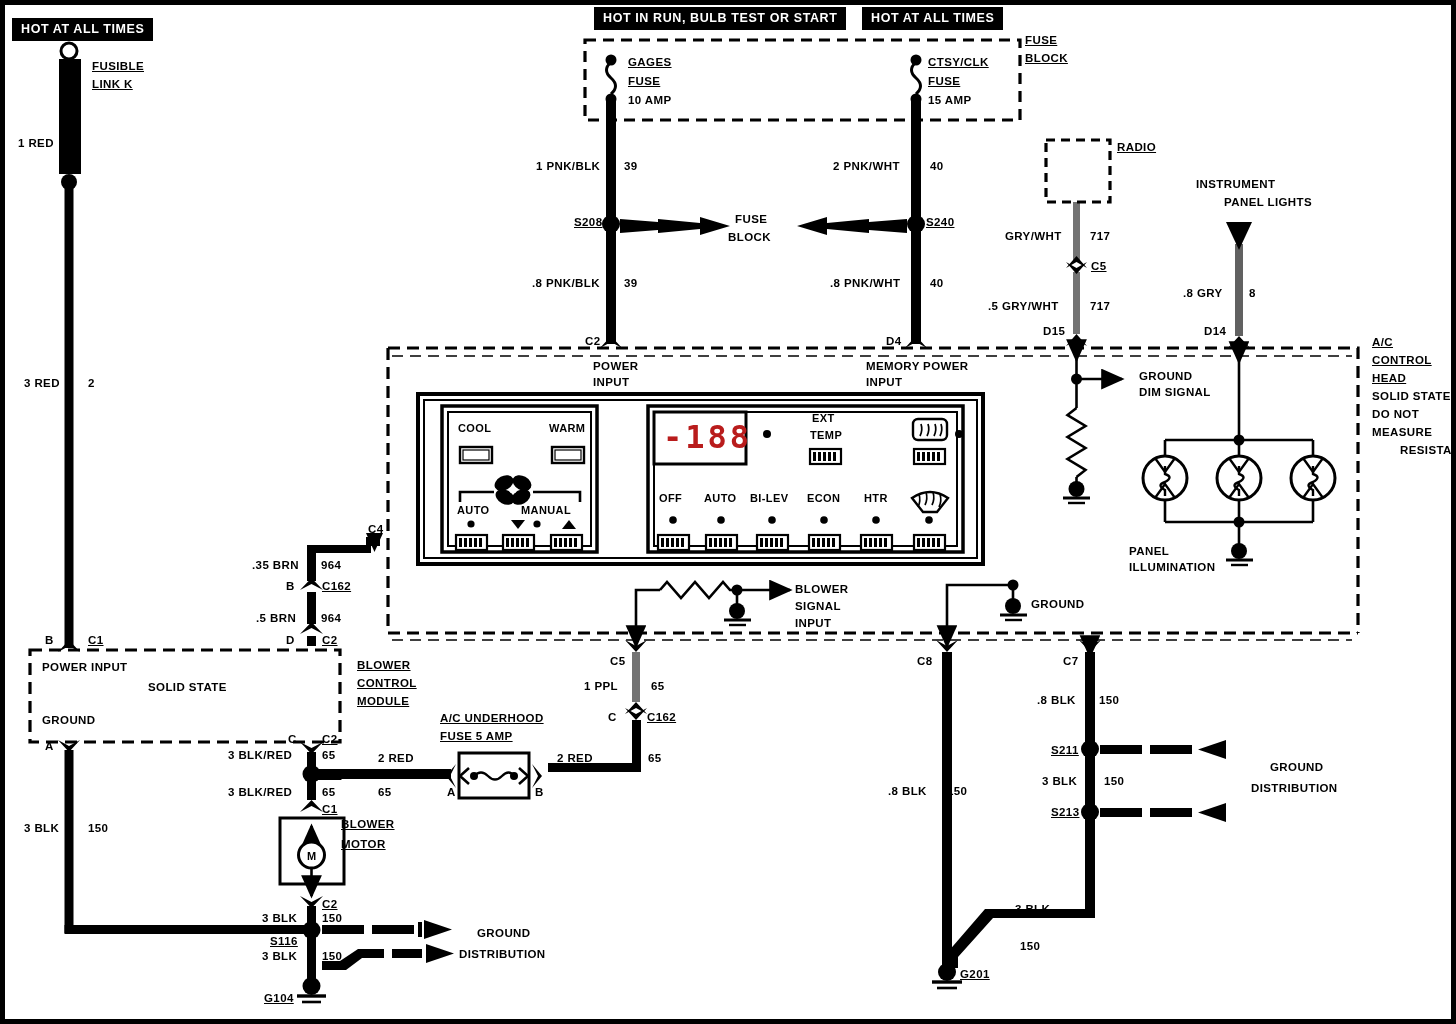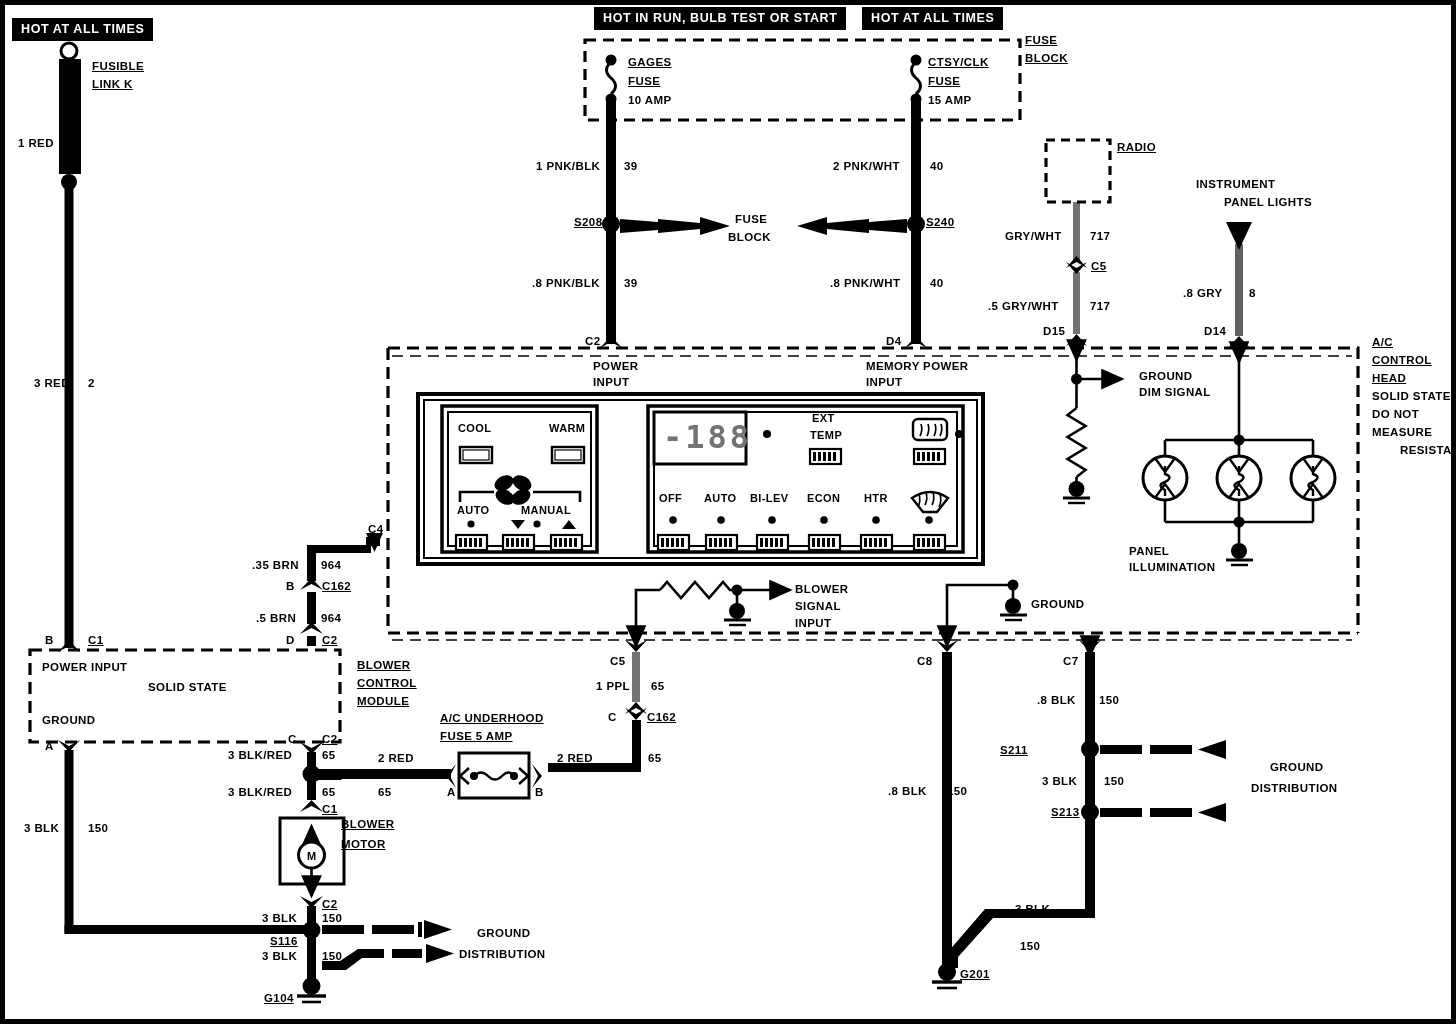--- a/index.html
+++ b/index.html
@@ -403,21 +403,21 @@
     </g>
   </svg>
 
   <div class="hotbar" style="left:12px;top:18px;">HOT AT ALL TIMES</div>
   <div class="hotbar" style="left:594px;top:7px;">HOT IN RUN, BULB TEST OR START</div>
   <div class="hotbar" style="left:862px;top:7px;">HOT AT ALL TIMES</div>
 
   <div class="lbl u" style="left:92px;top:60px;">FUSIBLE</div>
   <div class="lbl u" style="left:92px;top:78px;">LINK K</div>
   <div class="lbl" style="left:18px;top:137px;text-align:center;">1 RED</div>
-  <div class="lbl" style="left:24px;top:377px;margin-left:10px;">3 RED</div>
+  <div class="lbl" style="left:24px;top:377px;">3 RED</div>
   <div class="lbl" style="left:88px;top:377px;">2</div>
 
   <div class="lbl u" style="left:1025px;top:34px;">FUSE</div>
   <div class="lbl u" style="left:1025px;top:52px;">BLOCK</div>
 
   <div class="lbl u" style="left:628px;top:56px;">GAGES</div>
   <div class="lbl u" style="left:628px;top:75px;">FUSE</div>
   <div class="lbl" style="left:628px;top:94px;">10 AMP</div>
 
   <div class="lbl u" style="left:928px;top:56px;">CTSY/CLK</div>
@@ -480,21 +480,21 @@
   <div class="lbl" style="left:795px;top:600px;">SIGNAL</div>
   <div class="lbl" style="left:795px;top:617px;">INPUT</div>
 
   <div class="lbl" style="left:1031px;top:598px;">GROUND</div>
 
   <div class="lbl small" style="left:458px;top:422px;">COOL</div>
   <div class="lbl small" style="left:549px;top:422px;">WARM</div>
   <div class="lbl small" style="left:457px;top:504px;">AUTO</div>
   <div class="lbl small" style="left:521px;top:504px;">MANUAL</div>
 
-  <div class="seg" style="position:absolute;left:663px;top:418px;font-size:32px;color:#737373;
+  <div class="seg" style="position:absolute;left:663px;top:418px;font-size:32px;color:#b91c1c;
        letter-spacing:3px;">-188</div>
 
   <div class="lbl small" style="left:812px;top:412px;">EXT</div>
   <div class="lbl small" style="left:810px;top:429px;">TEMP</div>
 
   <div class="lbl small" style="left:659px;top:492px;">OFF</div>
   <div class="lbl small" style="left:704px;top:492px;">AUTO</div>
   <div class="lbl small" style="left:750px;top:492px;">BI-LEV</div>
   <div class="lbl small" style="left:807px;top:492px;">ECON</div>
   <div class="lbl small" style="left:864px;top:492px;">HTR</div>
@@ -531,21 +531,21 @@
   <div class="lbl" style="left:378px;top:752px;">2 RED</div>
   <div class="lbl" style="left:378px;top:786px;">65</div>
   <div class="lbl u" style="left:440px;top:712px;">A/C UNDERHOOD</div>
   <div class="lbl u" style="left:440px;top:730px;">FUSE 5 AMP</div>
   <div class="lbl" style="left:447px;top:786px;">A</div>
   <div class="lbl" style="left:535px;top:786px;">B</div>
   <div class="lbl" style="left:557px;top:752px;">2 RED</div>
   <div class="lbl" style="left:648px;top:752px;">65</div>
 
   <div class="lbl" style="left:610px;top:655px;">C5</div>
-  <div class="lbl" style="left:596px;top:680px;">1 PPL</div>
+  <div class="lbl" style="left:584px;top:680px;">1 PPL</div>
   <div class="lbl" style="left:651px;top:680px;">65</div>
   <div class="lbl" style="left:608px;top:711px;">C</div>
   <div class="lbl u" style="left:647px;top:711px;">C162</div>
 
   <div class="lbl" style="left:24px;top:822px;">3 BLK</div>
   <div class="lbl" style="left:88px;top:822px;">150</div>
 
   <div class="lbl u" style="left:341px;top:818px;">BLOWER</div>
   <div class="lbl u" style="left:341px;top:838px;">MOTOR</div>
   <div class="lbl u" style="left:322px;top:898px;">C2</div>
@@ -555,21 +555,21 @@
   <div class="lbl" style="left:262px;top:950px;">3 BLK</div>
   <div class="lbl" style="left:322px;top:950px;">150</div>
   <div class="lbl u" style="left:264px;top:992px;">G104</div>
   <div class="lbl" style="left:477px;top:927px;">GROUND</div>
   <div class="lbl" style="left:459px;top:948px;">DISTRIBUTION</div>
 
   <div class="lbl" style="left:917px;top:655px;">C8</div>
   <div class="lbl" style="left:1063px;top:655px;">C7</div>
   <div class="lbl" style="left:1037px;top:694px;">.8 BLK</div>
   <div class="lbl" style="left:1099px;top:694px;">150</div>
-  <div class="lbl u" style="left:1000px;top:744px;">S211</div>
+  <div class="lbl u" style="left:1051px;top:744px;">S211</div>
   <div class="lbl" style="left:1042px;top:775px;">3 BLK</div>
   <div class="lbl" style="left:1104px;top:775px;">150</div>
   <div class="lbl u" style="left:1051px;top:806px;">S213</div>
   <div class="lbl" style="left:888px;top:785px;">.8 BLK</div>
   <div class="lbl" style="left:947px;top:785px;">150</div>
   <div class="lbl" style="left:1015px;top:903px;">3 BLK</div>
   <div class="lbl" style="left:1020px;top:940px;">150</div>
   <div class="lbl u" style="left:960px;top:968px;">G201</div>
   <div class="lbl" style="left:1270px;top:761px;">GROUND</div>
   <div class="lbl" style="left:1251px;top:782px;">DISTRIBUTION</div>

